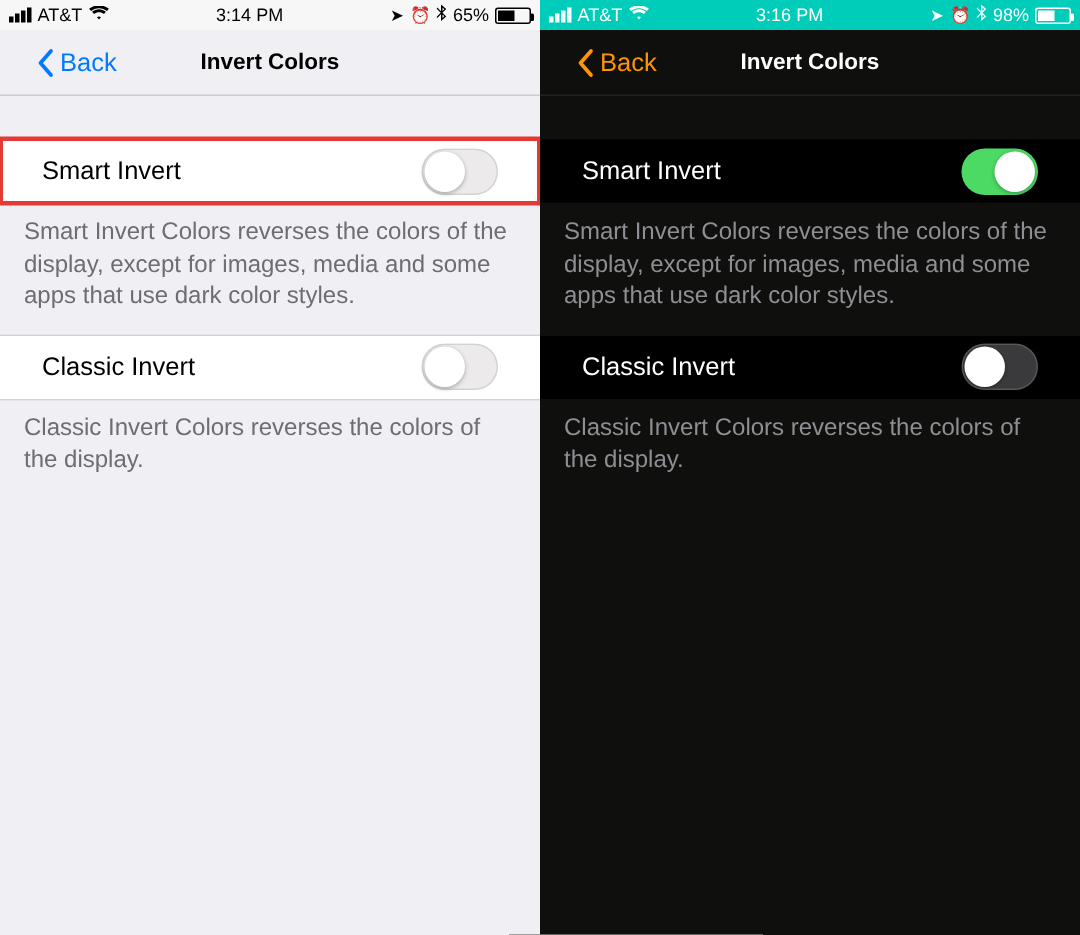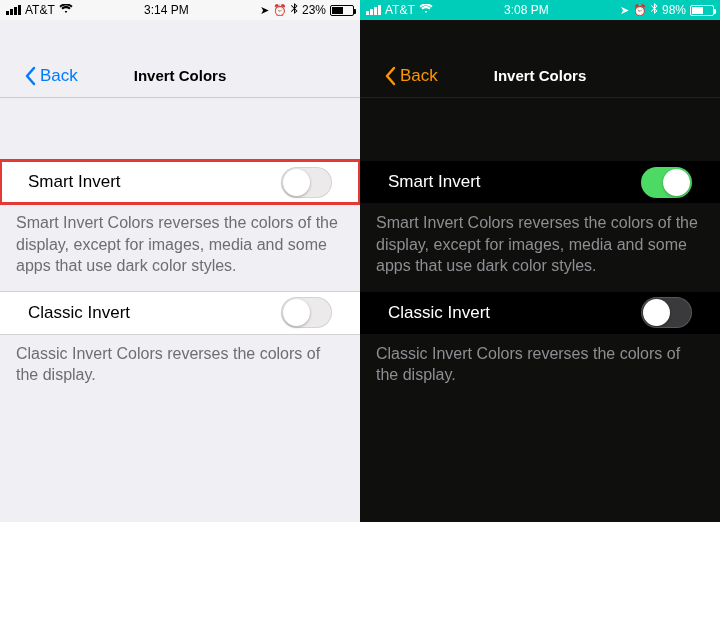--- a/index.html
+++ b/index.html
@@ -2,21 +2,21 @@
 <html><head>
   <meta charset="utf-8">
   <style>
     * { margin: 0; padding: 0; box-sizing: border-box; }
     body {
       width: 720px; height: 623px;
       font-family: -apple-system, "Helvetica Neue", Arial, sans-serif;
       display: flex;
       background: #fff;
     }
-    .screen { width: 360px; height: 522px; display: flex; flex-direction: column; gap: 34px; }
+    .screen { width: 360px; height: 623px; display: flex; flex-direction: column; }
     .screen.light { background: #efeff4; color: #000; }
     .screen.dark  { background: #0f0f0d; color: #fff; }
 
     
     .statusbar {
       height: 20px; padding: 0 6px;
       display: flex; align-items: center; justify-content: space-between;
       font-size: 12px; font-weight: 500;
     }
     .sb-left, .sb-right { display: flex; align-items: center; gap: 4px; }
@@ -124,21 +124,21 @@
     </div>
     <div class="sb-center">3:14 PM</div>
     <div class="sb-right">
       <span class="loc">➤</span>
       <span class="alarm">⏰</span>
       <span class="bt">
         <svg width="7" height="12" viewBox="0 0 7 12">
             <path d="M3 0 L6.5 3 L4 5.5 L6.5 8 L3 11 L3 6.5 L0.5 9 L0 8.3 L2.8 5.5 L0 2.7 L0.5 2 L3 4.5 Z M4 2 L4 4.3 L5.2 3.1 Z M4 6.7 L4 9 L5.2 7.9 Z" fill="currentColor"></path>
           </svg>
       </span>
-      <span>23%</span>
+      <span>65%</span>
       <span class="battery-wrap">
         <span class="battery-shell">
             <span class="battery-fill" style="width: 53%;"></span>
           </span>
       </span>
     </div>
   </div>
 
   <div class="navbar">
     <div class="back-btn">
@@ -182,21 +182,21 @@
           <span></span>
           <span></span>
         </span>
       <span>AT&amp;T</span>
       <span class="wifi">
         <svg width="14" height="10" viewBox="0 0 14 10">
             <path d="M7 9 L8.3 7.5 C7.6 6.9 6.4 6.9 5.7 7.5 Z M3.7 5.4 C5.6 3.7 8.4 3.7 10.3 5.4 L11.6 3.9 C8.9 1.5 5.1 1.5 2.4 3.9 Z M0.4 1.9 C4.1 -1.3 9.9 -1.3 13.6 1.9 L12.3 3.4 C9.3 0.8 4.7 0.8 1.7 3.4 Z" fill="currentColor"></path>
           </svg>
       </span>
     </div>
-    <div class="sb-center">3:08 PM</div>
+    <div class="sb-center">3:16 PM</div>
     <div class="sb-right">
       <span class="loc">➤</span>
       <span class="alarm">⏰</span>
       <span class="bt">
         <svg width="7" height="12" viewBox="0 0 7 12">
             <path d="M3 0 L6.5 3 L4 5.5 L6.5 8 L3 11 L3 6.5 L0.5 9 L0 8.3 L2.8 5.5 L0 2.7 L0.5 2 L3 4.5 Z M4 2 L4 4.3 L5.2 3.1 Z M4 6.7 L4 9 L5.2 7.9 Z" fill="currentColor"></path>
           </svg>
       </span>
       <span>98%</span>
       <span class="battery-wrap">

